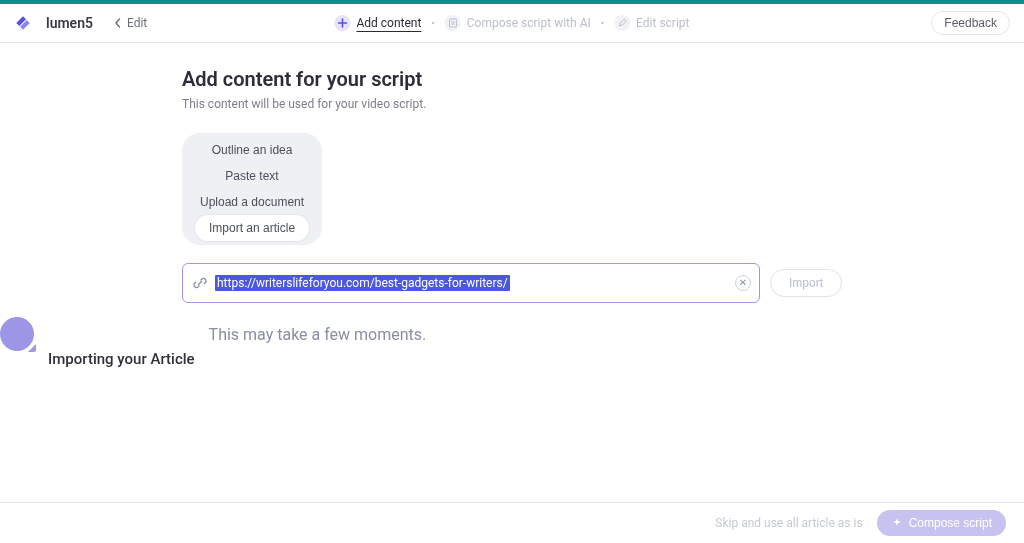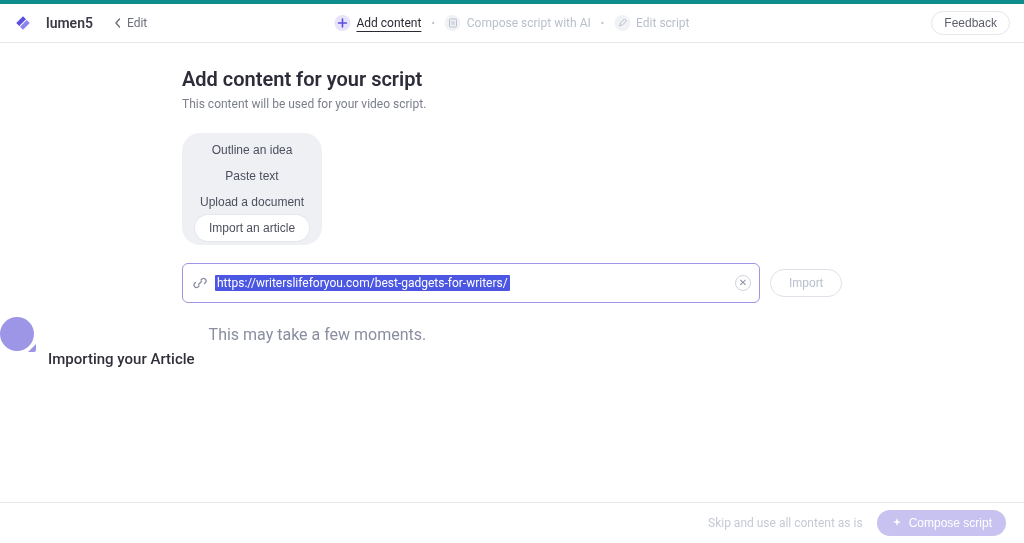--- a/index.html
+++ b/index.html
@@ -255,21 +255,21 @@
   </div>
 </div>
 
 <div class="loading-area">
   <div class="spinner"></div>
   <div class="loading-title">Importing your Article</div>
   <div class="loading-sub">This may take a few moments.</div>
 </div>
 
 <div class="footer">
-  <span class="skip">Skip and use all content as is</span>
+  <span class="skip">Skip and use all article as is</span>
   <button class="compose" disabled="">
     <span>
       <svg width="12" height="12" viewBox="0 0 12 12">
           <path d="M6 1l1 3 3 1-3 1-1 3-1-3-3-1 3-1 1-3z" fill="#fff"></path>
         </svg>
     </span>
     <span>Compose script</span>
   </button>
 </div>
 

